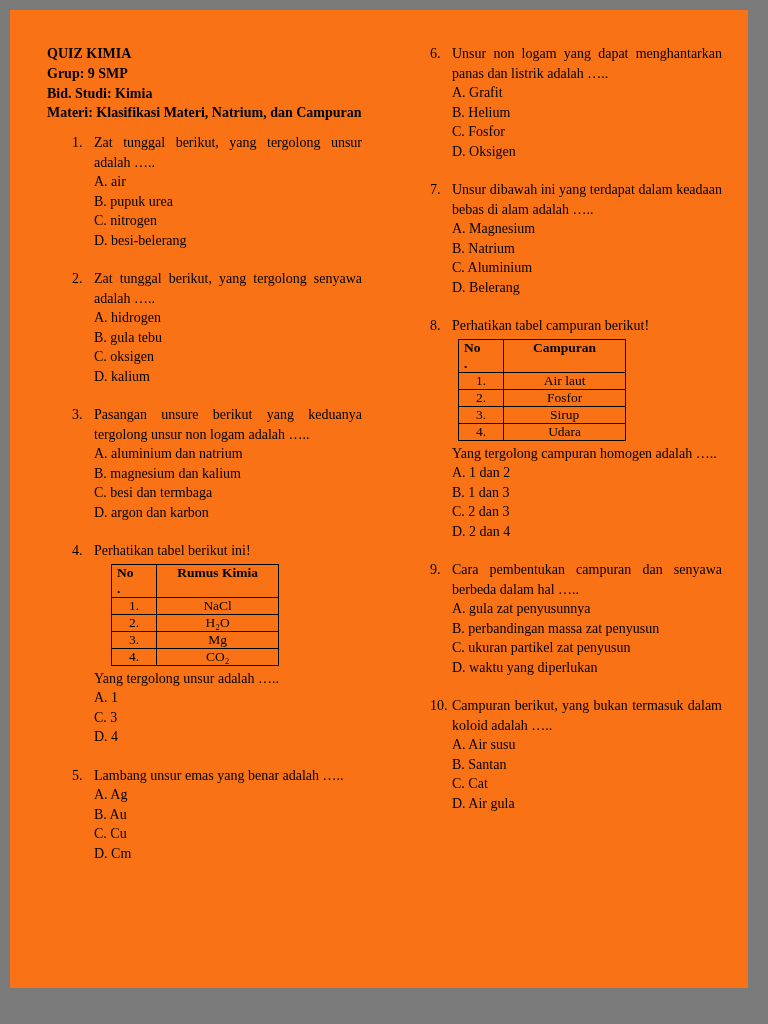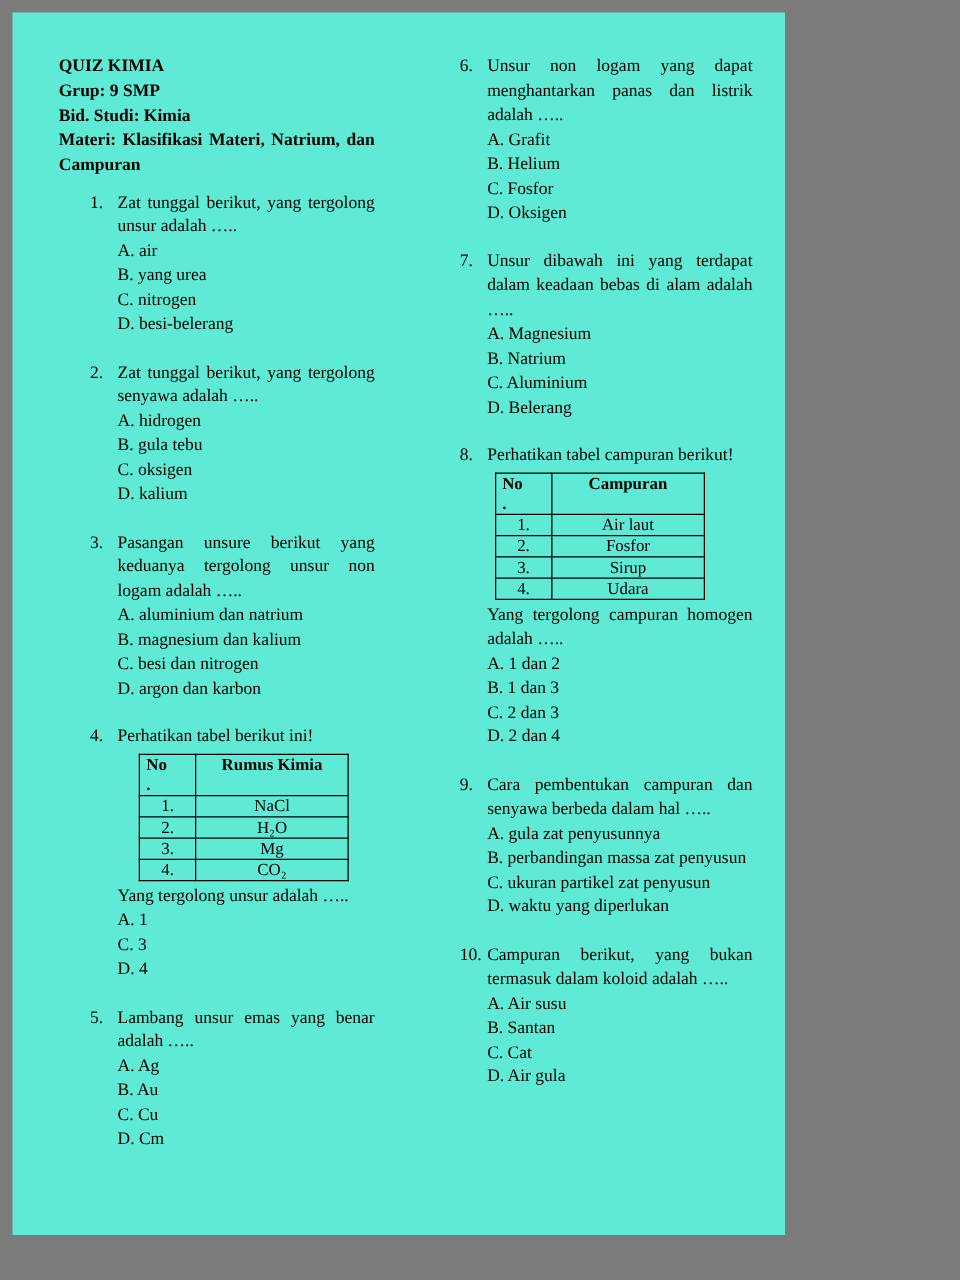--- a/index.html
+++ b/index.html
@@ -9,23 +9,23 @@
     width: 768px;
     height: 1024px;
     background: #7b7b7b;
     font-family: "Liberation Serif", serif;
     overflow: hidden;
   }
   .page {
     position: absolute;
     left: 10px;
     top: 10px;
-    width: 618px;
+    width: 738px;
     height: 978px;
-    background: #5eead4;
+    background: #f97316;
   }
   .content {
     display: flex;
     padding: 34px 26px 0 37px;
   }
   .col {
     color: #000000;
     font-size: 14px;
     line-height: 19.5px;
   }
@@ -72,21 +72,21 @@
           <p>Grup: 9 SMP</p>
           <p>Bid. Studi: Kimia</p>
           <p>Materi: Klasifikasi Materi, Natrium, dan Campuran</p>
         </div>
 
         <div class="question">
           <span class="q-num">1.</span>
           <div class="q-body">
             <p class="q-text">Zat tunggal berikut, yang tergolong unsur adalah …..</p>
             <p class="q-opt">A. air</p>
-            <p class="q-opt">B. yang urea</p>
+            <p class="q-opt">B. pupuk urea</p>
             <p class="q-opt">C. nitrogen</p>
             <p class="q-opt">D. besi-belerang</p>
           </div>
         </div>
 
         <div class="question">
           <span class="q-num">2.</span>
           <div class="q-body">
             <p class="q-text">Zat tunggal berikut, yang tergolong senyawa adalah …..</p>
             <p class="q-opt">A. hidrogen</p>
@@ -95,21 +95,21 @@
             <p class="q-opt">D. kalium</p>
           </div>
         </div>
 
         <div class="question">
           <span class="q-num">3.</span>
           <div class="q-body">
             <p class="q-text">Pasangan unsure berikut yang keduanya tergolong unsur non logam adalah …..</p>
             <p class="q-opt">A. aluminium dan natrium</p>
             <p class="q-opt">B. magnesium dan kalium</p>
-            <p class="q-opt">C. besi dan nitrogen</p>
+            <p class="q-opt">C. besi dan termbaga</p>
             <p class="q-opt">D. argon dan karbon</p>
           </div>
         </div>
 
         <div class="question">
           <span class="q-num">4.</span>
           <div class="q-body">
             <p class="q-text">Perhatikan tabel berikut ini!</p>
             <table class="q-table">
               <thead>

